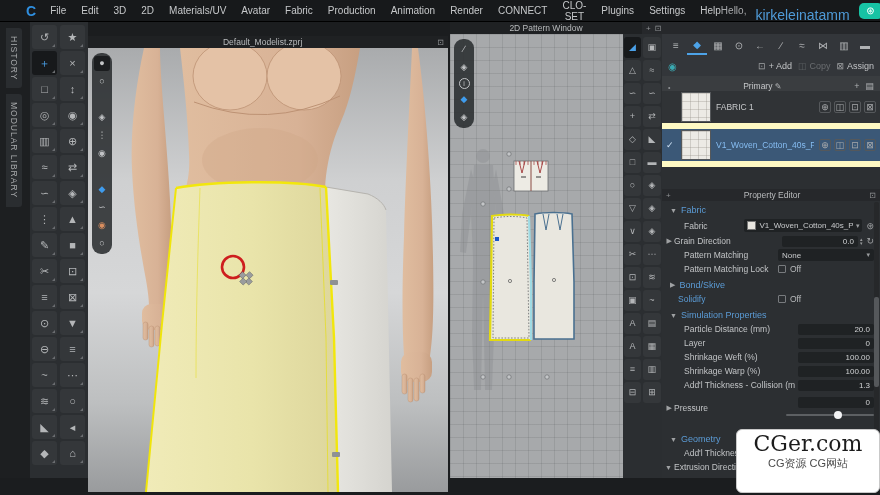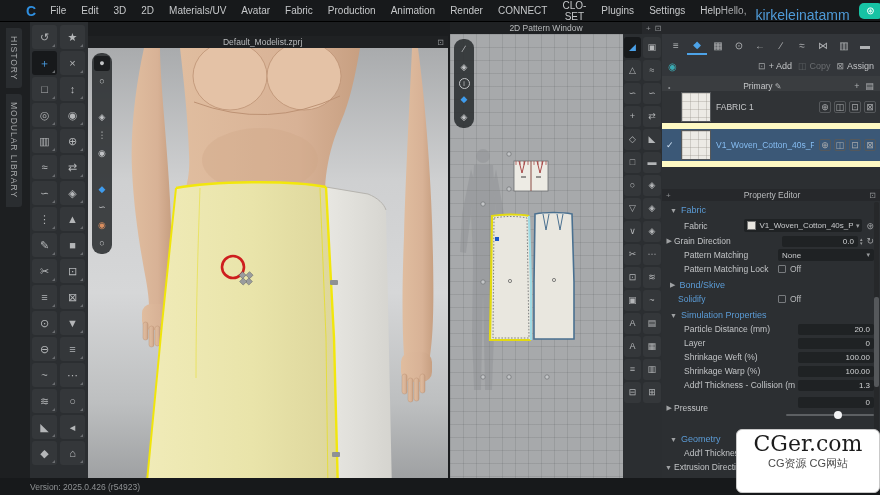--- a/index.html
+++ b/index.html
@@ -600,22 +600,19 @@
         <div class="pe-row">
           <span class="pe-label ind3">Front Fac</span>
         </div>
       </div>
     </div>
     <div class="pe-scroll">
         <span class="pe-thumb"></span>
       </div>
   </div>
 
-  <div class="statusbar">
-    <span class="version">Version: 2025.0.426 (r54923)</span>
-  </div>
 
   <div class="watermark">
     <div class="wm-title">CGer.com</div>
     <div class="wm-sub">CG资源 CG网站</div>
   </div>
 
 </div>
 
 </body></html>

